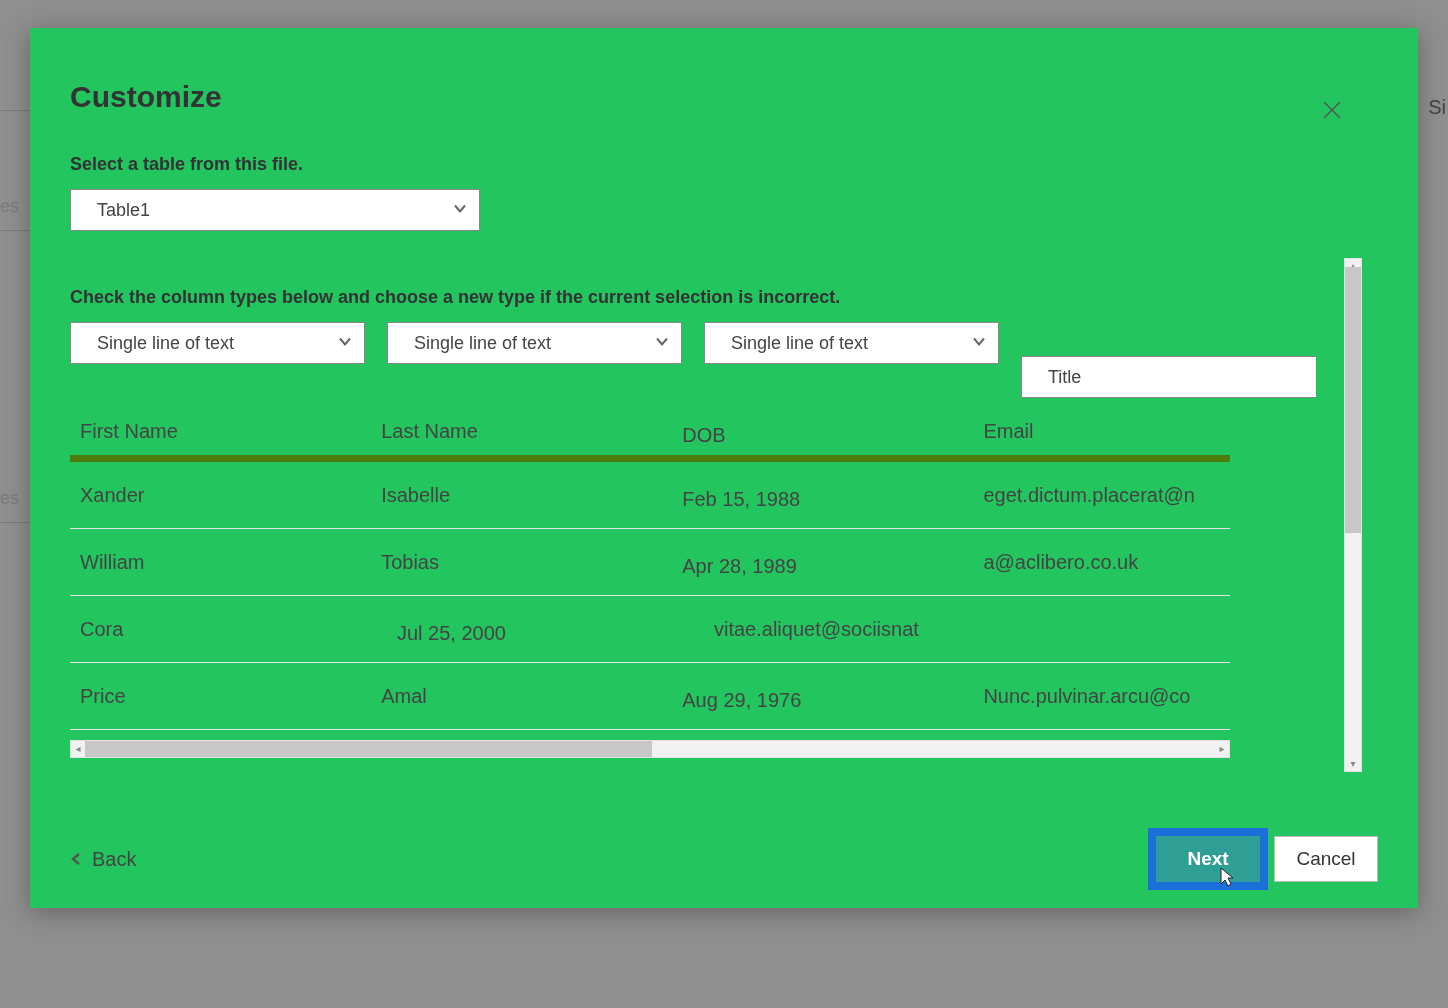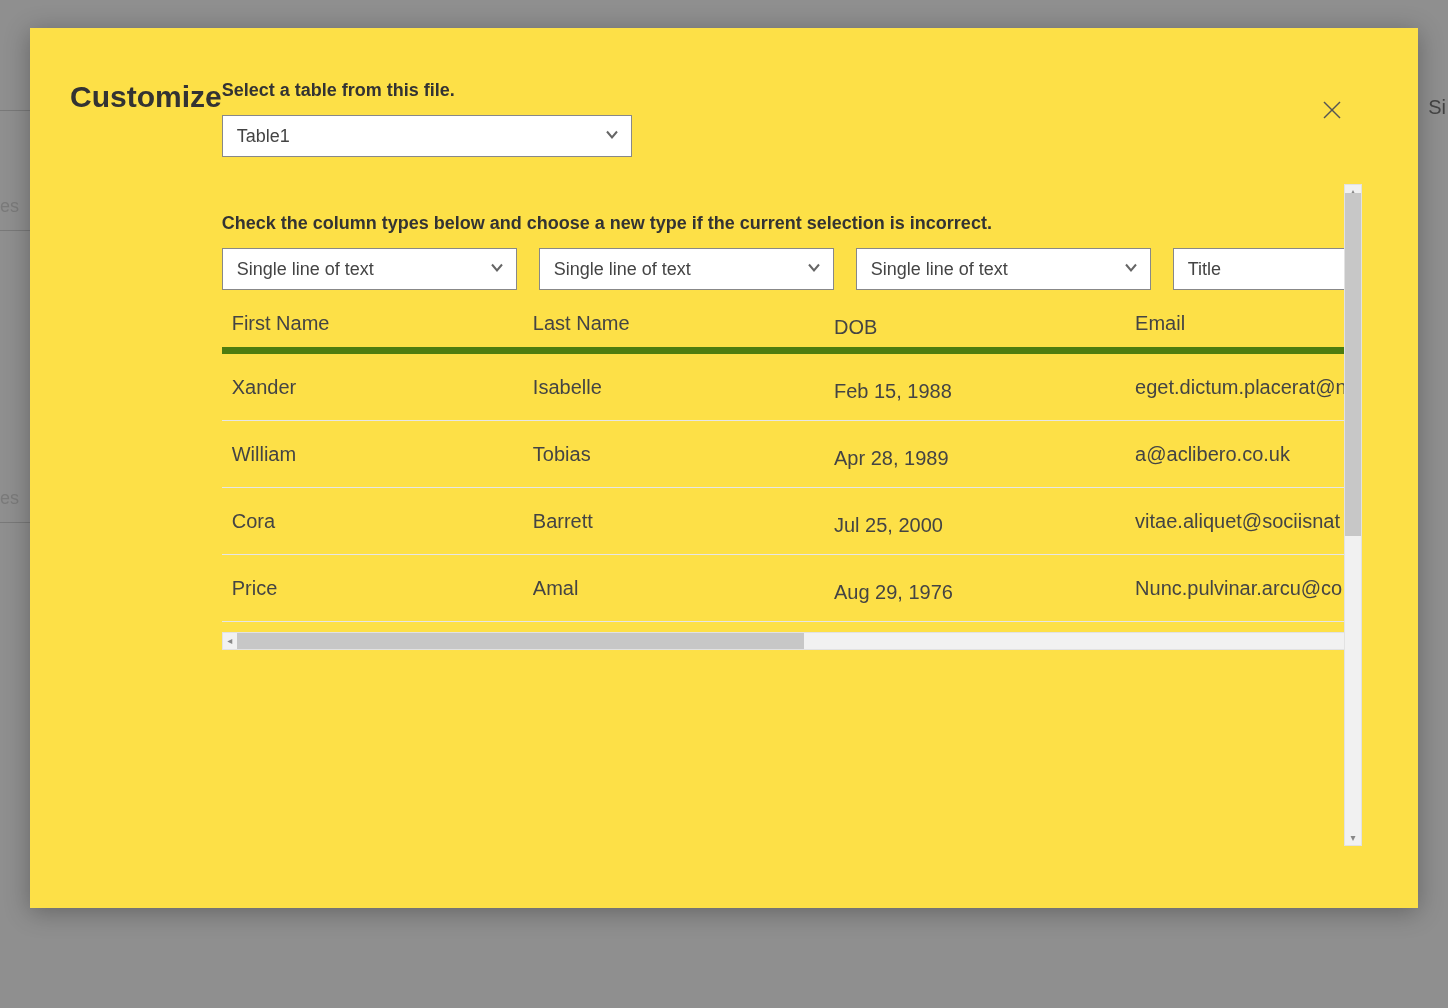--- a/index.html
+++ b/index.html
@@ -6,42 +6,42 @@
   html, body { width: 1448px; height: 1008px; font-family: "Segoe UI", Arial, sans-serif; }
   body { background: #8f8f8f; position: relative; overflow: hidden; }
 
   
   .bg-row { position: absolute; left: 0; width: 220px; height: 1px; background: rgba(0,0,0,0.15); }
   .bg-text { position: absolute; left: 0; color: #555; font-size: 18px; opacity: .35; }
 
   .modal {
     position: absolute;
     left: 30px; top: 28px; right: 30px; bottom: 100px;
-    background: #fde047;
+    background: #22c55e;
     box-shadow: 0 4px 24px rgba(0,0,0,.3);
     padding: 52px 40px 26px 40px;
-    display: flex; flex-direction: row;
+    display: flex; flex-direction: column;
   }
 
   .modal-title { font-size: 30px; font-weight: 600; color: #333; margin-bottom: 40px; }
   .close-btn { position: absolute; top: 72px; right: 68px; width: 28px; height: 28px; cursor: pointer; color: #555; }
   .close-btn svg { width: 20px; height: 20px; stroke: #555; stroke-width: 1.5; }
 
   .scrollpane {
     position: relative;
     flex: 1;
     overflow: hidden;
     margin-right: 16px;
   }
 
   .section-label { color: #333; font-size: 18px; font-weight: 600; margin-bottom: 14px; }
 
   .dropdown {
     border: 1px solid #888; height: 42px; display: flex; align-items: center;
-    padding: 0 14px; color: #444; font-size: 18px; position: relative; background: #fff;
+    padding: 0 26px; color: #444; font-size: 18px; position: relative; background: #fff;
     cursor: pointer;
   }
   .dropdown .chev { position: absolute; right: 12px; top: 50%; transform: translateY(-50%); }
   .dropdown .chev svg { width: 14px; height: 14px; stroke: #666; stroke-width: 2; fill: none; }
 
   .table-select { width: 410px; margin-bottom: 56px; }
 
   .col-row { display: flex; gap: 22px; width: 1160px; }
   .col { width: 295px; flex-shrink: 0; }
 
@@ -133,21 +133,21 @@
         <span class="chev"><svg viewBox="0 0 14 14">
               <polyline points="2,4 7,10 12,4"></polyline>
             </svg></span>
       </div>
       <div class="dropdown col">
         <span>Single line of text</span>
         <span class="chev"><svg viewBox="0 0 14 14">
               <polyline points="2,4 7,10 12,4"></polyline>
             </svg></span>
       </div>
-      <div class="dropdown col" style="border-right:none;">
+      <div class="dropdown col" style="border-right:none;margin-top:34px;">
         <span>Title</span>
       </div>
     </div>
 
     <div class="data-table">
       <div class="trow header">
         <div class="cell c0">First Name</div>
         <div class="cell c1">Last Name</div>
         <div class="cell c2">DOB</div>
         <div class="cell c3">Email</div>
@@ -160,21 +160,20 @@
         <div class="cell c3">eget.dictum.placerat@n</div>
       </div>
       <div class="trow">
         <div class="cell c0">William</div>
         <div class="cell c1">Tobias</div>
         <div class="cell c2">Apr 28, 1989</div>
         <div class="cell c3">a@aclibero.co.uk</div>
       </div>
       <div class="trow">
         <div class="cell c0">Cora</div>
-        <div class="cell c1">Barrett</div>
         <div class="cell c2">Jul 25, 2000</div>
         <div class="cell c3">vitae.aliquet@sociisnat</div>
       </div>
       <div class="trow">
         <div class="cell c0">Price</div>
         <div class="cell c1">Amal</div>
         <div class="cell c2">Aug 29, 1976</div>
         <div class="cell c3">Nunc.pulvinar.arcu@co</div>
       </div>
 
@@ -186,14 +185,38 @@
     </div>
 
     <div class="vscroll">
       <div class="arrow up">▴</div>
       <div class="thumb"></div>
       <div class="arrow down">▾</div>
     </div>
 
   </div>
 
+  <div class="footer">
+    <div class="back-btn">
+      <span>
+        <svg viewBox="0 0 14 14">
+            <polyline points="9,2 3,7 9,12"></polyline>
+          </svg>
+      </span>
+      <span>Back</span>
+    </div>
+    <div class="spacer"></div>
+    <div class="next-wrap">
+      <button class="next-btn">
+        <span>Next</span>
+        <span class="cursor-icon">
+          <svg viewBox="0 0 18 22">
+              <path d="M3 2 L3 18 L7 14 L10 20 L13 18 L10 12 L15 12 Z" fill="#fff" stroke="#222" stroke-width="1"></path>
+            </svg>
+        </span>
+      </button>
+    </div>
+    <button class="cancel-btn">
+      <span>Cancel</span>
+    </button>
+  </div>
 
 </div>
 
 </body></html>

